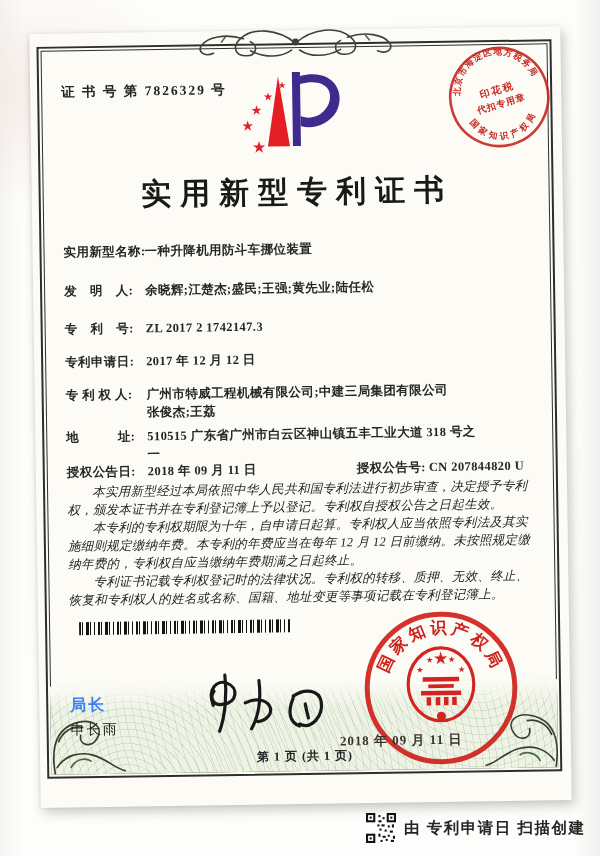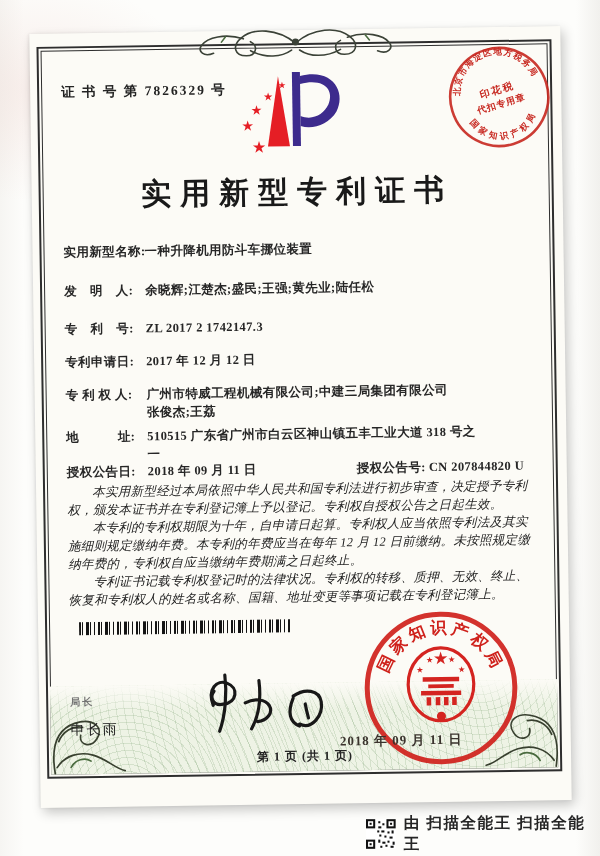--- a/index.html
+++ b/index.html
@@ -48,21 +48,21 @@
               font-style:italic; color:#242424; letter-spacing:.3px; }
   .bodytext p { text-indent:2em; margin:0; }
   .barcode { left:41px; top:589px; width:211px; height:13px;
     background:repeating-linear-gradient(90deg,
       #141414 0 2px, rgba(0,0,0,0) 2px 3px,
       #141414 3px 4px, rgba(0,0,0,0) 4px 7px,
       #141414 7px 10px, rgba(0,0,0,0) 10px 11px,
       #141414 11px 12px, rgba(0,0,0,0) 12px 15px,
       #141414 15px 16px, rgba(0,0,0,0) 16px 19px);
   }
-  .director { left:31px; top:662px; font-size:10px; font-weight:bold; letter-spacing:2px; color:#737373; }
+  .director { left:31px; top:662px; font-size:16px; font-weight:bold; letter-spacing:2px; color:#3b82f6; }
   .director2 { left:31px; top:688px; font-size:14px; font-weight:normal; letter-spacing:2px; color:#222; }
   .sealdate { left:300px; top:703px; font-size:13px; font-weight:bold; color:#3a332d; letter-spacing:1px; }
   .pagefoot { left:180px; top:718px; width:170px; text-align:center; font-size:12px; font-weight:bold;
               color:#242424; letter-spacing:1px; }
   .scanfoot { position:absolute; left:366px; top:813px; display:flex; align-items:center; }
   .scanfoot .txt { margin-left:8px; font-size:15.5px; font-weight:bold; color:#252525;
                    letter-spacing:1.5px; font-family:"Liberation Sans","DejaVu Sans",sans-serif; }
   svg { display:block; }
 </style>
 </head>
@@ -249,14 +249,14 @@
       <rect x="23" y="17" width="3" height="2"></rect>
         <rect x="12" y="20" width="2" height="3"></rect>
         <rect x="16" y="22" width="3" height="2"></rect>
       <rect x="21" y="21" width="2" height="2"></rect>
         <rect x="26" y="22" width="2" height="3"></rect>
         <rect x="14" y="26" width="2" height="2"></rect>
       <rect x="19" y="25" width="2" height="2"></rect>
         <rect x="24" y="26" width="3" height="2"></rect>
     </g>
   </svg>
-  <span class="txt">由 扫描全能王 扫描全能王</span>
+  <span class="txt">由 专利申请日 扫描创建</span>
 </div>
 
 </body></html>

